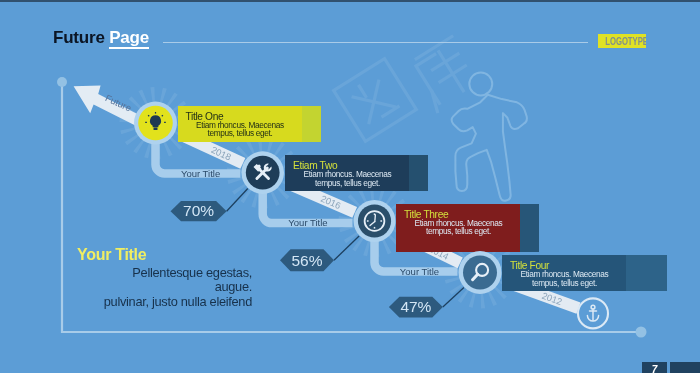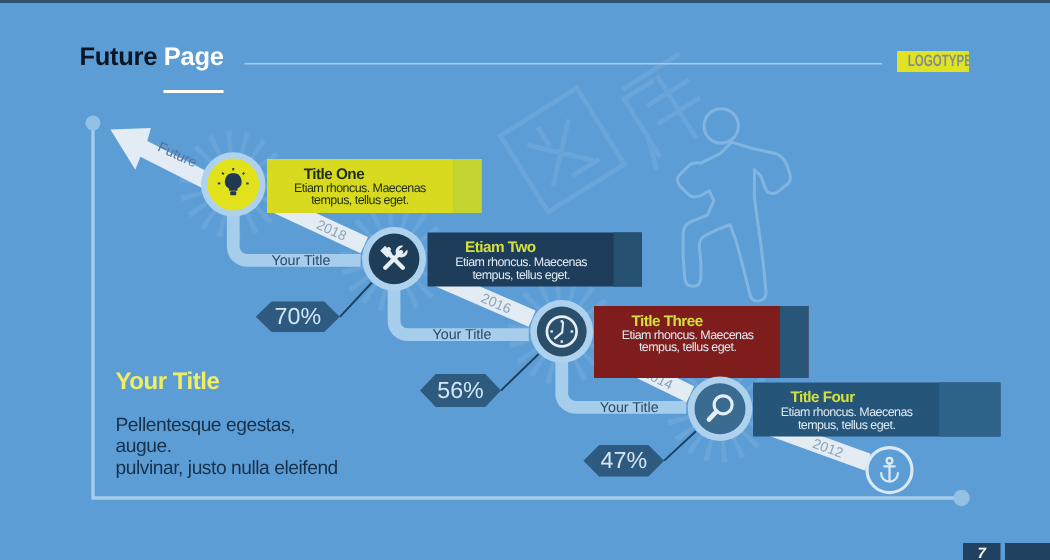--- a/index.html
+++ b/index.html
@@ -3,42 +3,42 @@
 <meta charset="utf-8">
 <style>
   html,body{margin:0;padding:0;background:#5b9bd5;}
   body{width:700px;height:373px;overflow:hidden;font-family:"Liberation Sans",sans-serif;}
   #slide{position:relative;width:700px;height:373px;background:#5c9dd6;overflow:hidden;}
   .topband{position:absolute;left:0;top:0;width:700px;height:2px;background:#31516f;z-index:60;}
 
   
   .hdr{position:absolute;left:53px;top:28px;font-size:17px;font-weight:bold;letter-spacing:-0.2px;white-space:nowrap;}
   .hdr .dark{color:#0b1524;}
-  .hdr .light{color:#ffffff;border-bottom:2.5px solid #ffffff;padding-bottom:13px;}
+  .hdr .light{color:#ffffff;border-bottom:2.5px solid #ffffff;padding-bottom:0;}
   .hdrline{position:absolute;left:163px;top:42px;width:425px;height:1px;background:#a9cbe8;}
   .logo{position:absolute;left:598px;top:33.5px;width:48px;height:14.5px;background:#e0e224;
         overflow:hidden;}
   .logo span{display:block;color:#81908c;font-size:11px;font-weight:bold;letter-spacing:0px;
         line-height:14.5px;white-space:nowrap;transform:scaleX(0.70);transform-origin:center center;}
 
   
   #art,#artfront{position:absolute;left:0;top:0;width:700px;height:373px;}
   #artfront{pointer-events:none;}
 
   
   .cards{position:absolute;left:0;top:0;}
   .card{position:absolute;}
   .card .shade{position:absolute;top:0;bottom:0;right:0;}
-  .card .t{position:absolute;left:25px;top:5px;font-weight:bold;font-size:10.2px;letter-spacing:-0.35px;}
+  .card .t{position:absolute;left:8px;top:5px;font-weight:normal;font-size:10.2px;letter-spacing:-0.35px;}
   .card .b{position:absolute;left:18.5px;top:15.1px;font-size:8.3px;line-height:8.5px;letter-spacing:-0.35px;}
   .card .b>div{margin-bottom:0;padding-bottom:0;text-align:center;}
 
   .sidebar{position:absolute;left:77px;top:246px;width:175px;}
   .sidebar .st{color:#f0ee62;font-size:16px;font-weight:bold;letter-spacing:-0.3px;}
-  .sidebar .sb{color:#17314b;font-size:12.8px;line-height:14.35px;margin-top:12px;letter-spacing:-0.3px;}
+  .sidebar .sb{color:#17314b;font-size:12.8px;line-height:14.35px;margin-top:2px;letter-spacing:-0.3px;text-align:right;}
 
   .pgbox{position:absolute;left:642px;top:362px;width:25px;height:16px;background:#204260;}
   .pgnum{color:#fff;font-size:10px;font-weight:bold;font-style:italic;text-align:center;line-height:16px;}
   .pgbar{position:absolute;left:670px;top:362px;width:40px;height:16px;background:#204260;}
 </style>
 </head>
 <body>
 
 <div id="slide">
 

